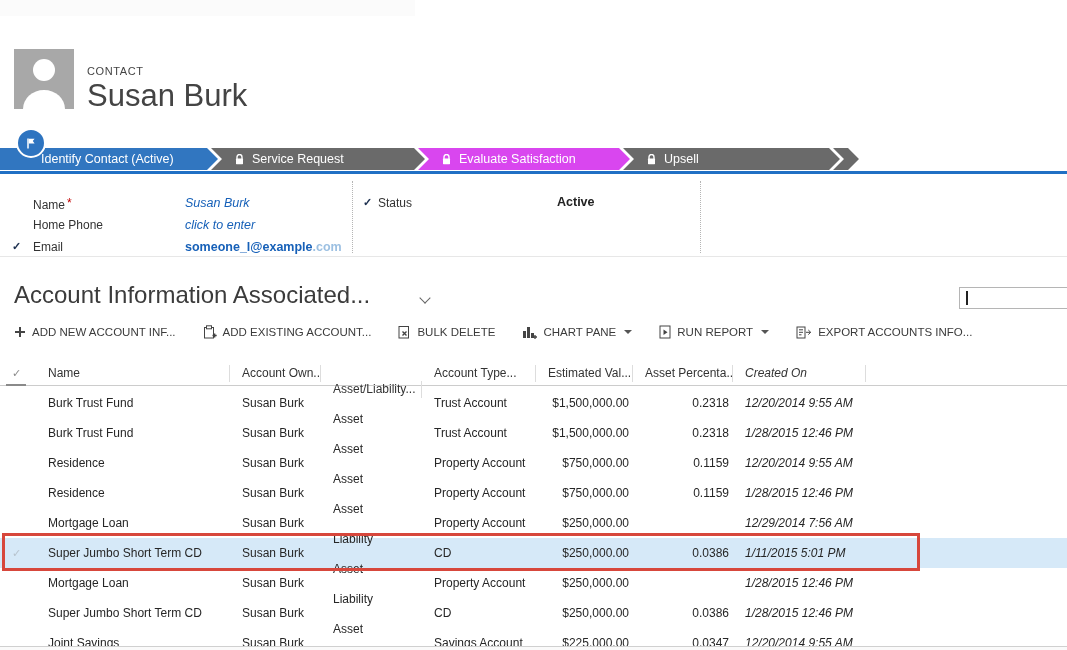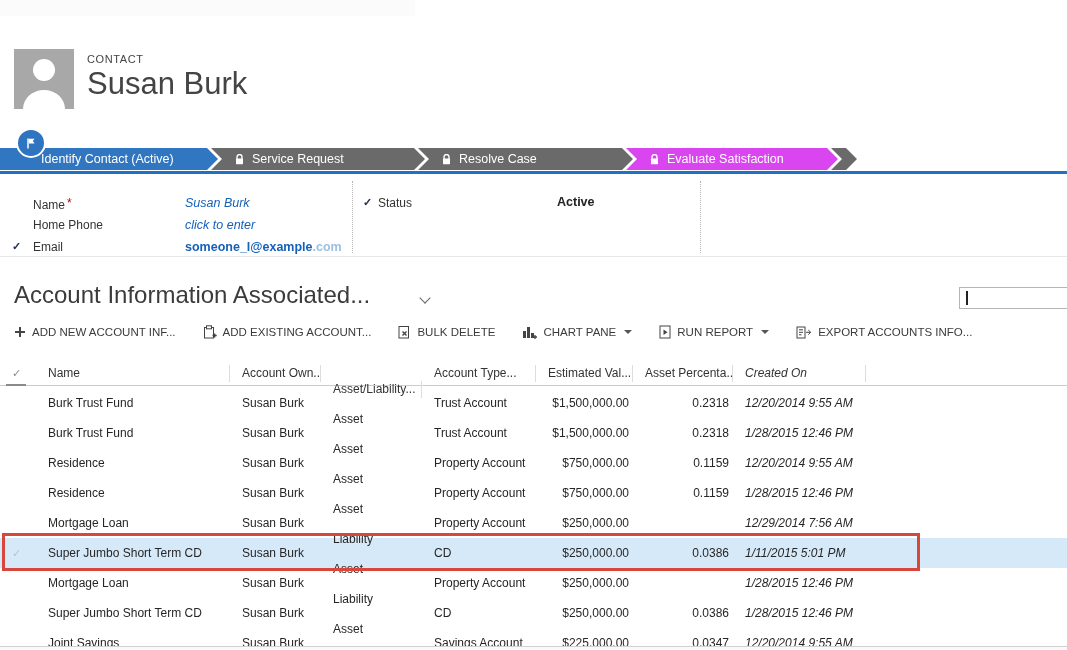--- a/index.html
+++ b/index.html
@@ -4,21 +4,21 @@
 <style>
   html,body{margin:0;padding:0;}
   body{width:1067px;height:650px;position:relative;overflow:hidden;background:#fff;
        font-family:"Liberation Sans",sans-serif;-webkit-font-smoothing:antialiased;}
   .top-strip{position:absolute;left:0;top:0;width:415px;height:16px;background:#fbfbfb;}
 
   
   .contact-header{position:absolute;left:14px;top:49px;display:flex;}
   .avatar{width:60px;height:60px;display:block;}
   .contact-texts{margin-left:13px;padding-top:4px;}
-  .contact-type{font-size:11px;color:#444;letter-spacing:.6px;}
+  .contact-type{font-size:11px;color:#444;letter-spacing:.6px;margin-top:12px;}
   .contact-name{font-size:31px;font-weight:300;color:#444;margin-top:3px;line-height:1.05;}
 
   
   .process-bar{position:absolute;left:0;top:148px;width:1067px;height:22px;display:flex;}
   .stage{height:22px;display:flex;align-items:center;box-sizing:border-box;color:#fff;
          font-size:12.5px;white-space:nowrap;overflow:hidden;cursor:pointer;}
   .stage-first{background:#3176C0;padding-left:41px;
       clip-path:polygon(0 0,calc(100% - 11px) 0,100% 50%,calc(100% - 11px) 100%,0 100%);}
   .stage-mid{background:#6A6A6A;margin-left:-7px;padding-left:24px;
       clip-path:polygon(0 0,calc(100% - 11px) 0,100% 50%,calc(100% - 11px) 100%,0 100%,11px 50%);}
@@ -110,37 +110,37 @@
     </div>
     <div class="stage stage-mid" style="width: 214px; background: rgb(106, 106, 106);">
       <span class="lock">
         <svg width="9" height="11" viewBox="0 0 9 11">
           <path d="M2 5V3a2.5 2.5 0 0 1 5 0v2" fill="none" stroke="#fff" stroke-width="1.4"></path>
           <rect x="1" y="4.6" width="7" height="5.6" rx="0.6" fill="#fff"></rect>
         </svg>
       </span>
       <span>Service Request</span>
     </div>
-    <div class="stage stage-mid" style="width: 215px; background: rgb(106, 106, 106);">
-      <span class="lock">
-        <svg width="9" height="11" viewBox="0 0 9 11">
-          <path d="M2 5V3a2.5 2.5 0 0 1 5 0v2" fill="none" stroke="#fff" stroke-width="1.4"></path>
-          <rect x="1" y="4.6" width="7" height="5.6" rx="0.6" fill="#fff"></rect>
-        </svg>
-      </span>
-      <span>Resolve Case</span>
-    </div>
     <div class="stage stage-mid" style="width: 212px; background: #d946ef;">
       <span class="lock">
         <svg width="9" height="11" viewBox="0 0 9 11">
           <path d="M2 5V3a2.5 2.5 0 0 1 5 0v2" fill="none" stroke="#fff" stroke-width="1.4"></path>
           <rect x="1" y="4.6" width="7" height="5.6" rx="0.6" fill="#fff"></rect>
         </svg>
       </span>
       <span>Evaluate Satisfaction</span>
+    </div>
+    <div class="stage stage-mid" style="width: 217px; background: rgb(106, 106, 106);">
+      <span class="lock">
+        <svg width="9" height="11" viewBox="0 0 9 11">
+          <path d="M2 5V3a2.5 2.5 0 0 1 5 0v2" fill="none" stroke="#fff" stroke-width="1.4"></path>
+          <rect x="1" y="4.6" width="7" height="5.6" rx="0.6" fill="#fff"></rect>
+        </svg>
+      </span>
+      <span>Upsell</span>
     </div>
     <div class="stage stage-mid" style="width: 26px; background: rgb(106, 106, 106);"></div>
   </div>
 <div class="process-underline"></div>
 
 <div class="form-area">
   <div class="field-row">
     <span class="fr-label"><span>Name</span><span class="fr-req">*</span></span>
     <span class="fr-value link-italic">Susan Burk</span>
   </div>

